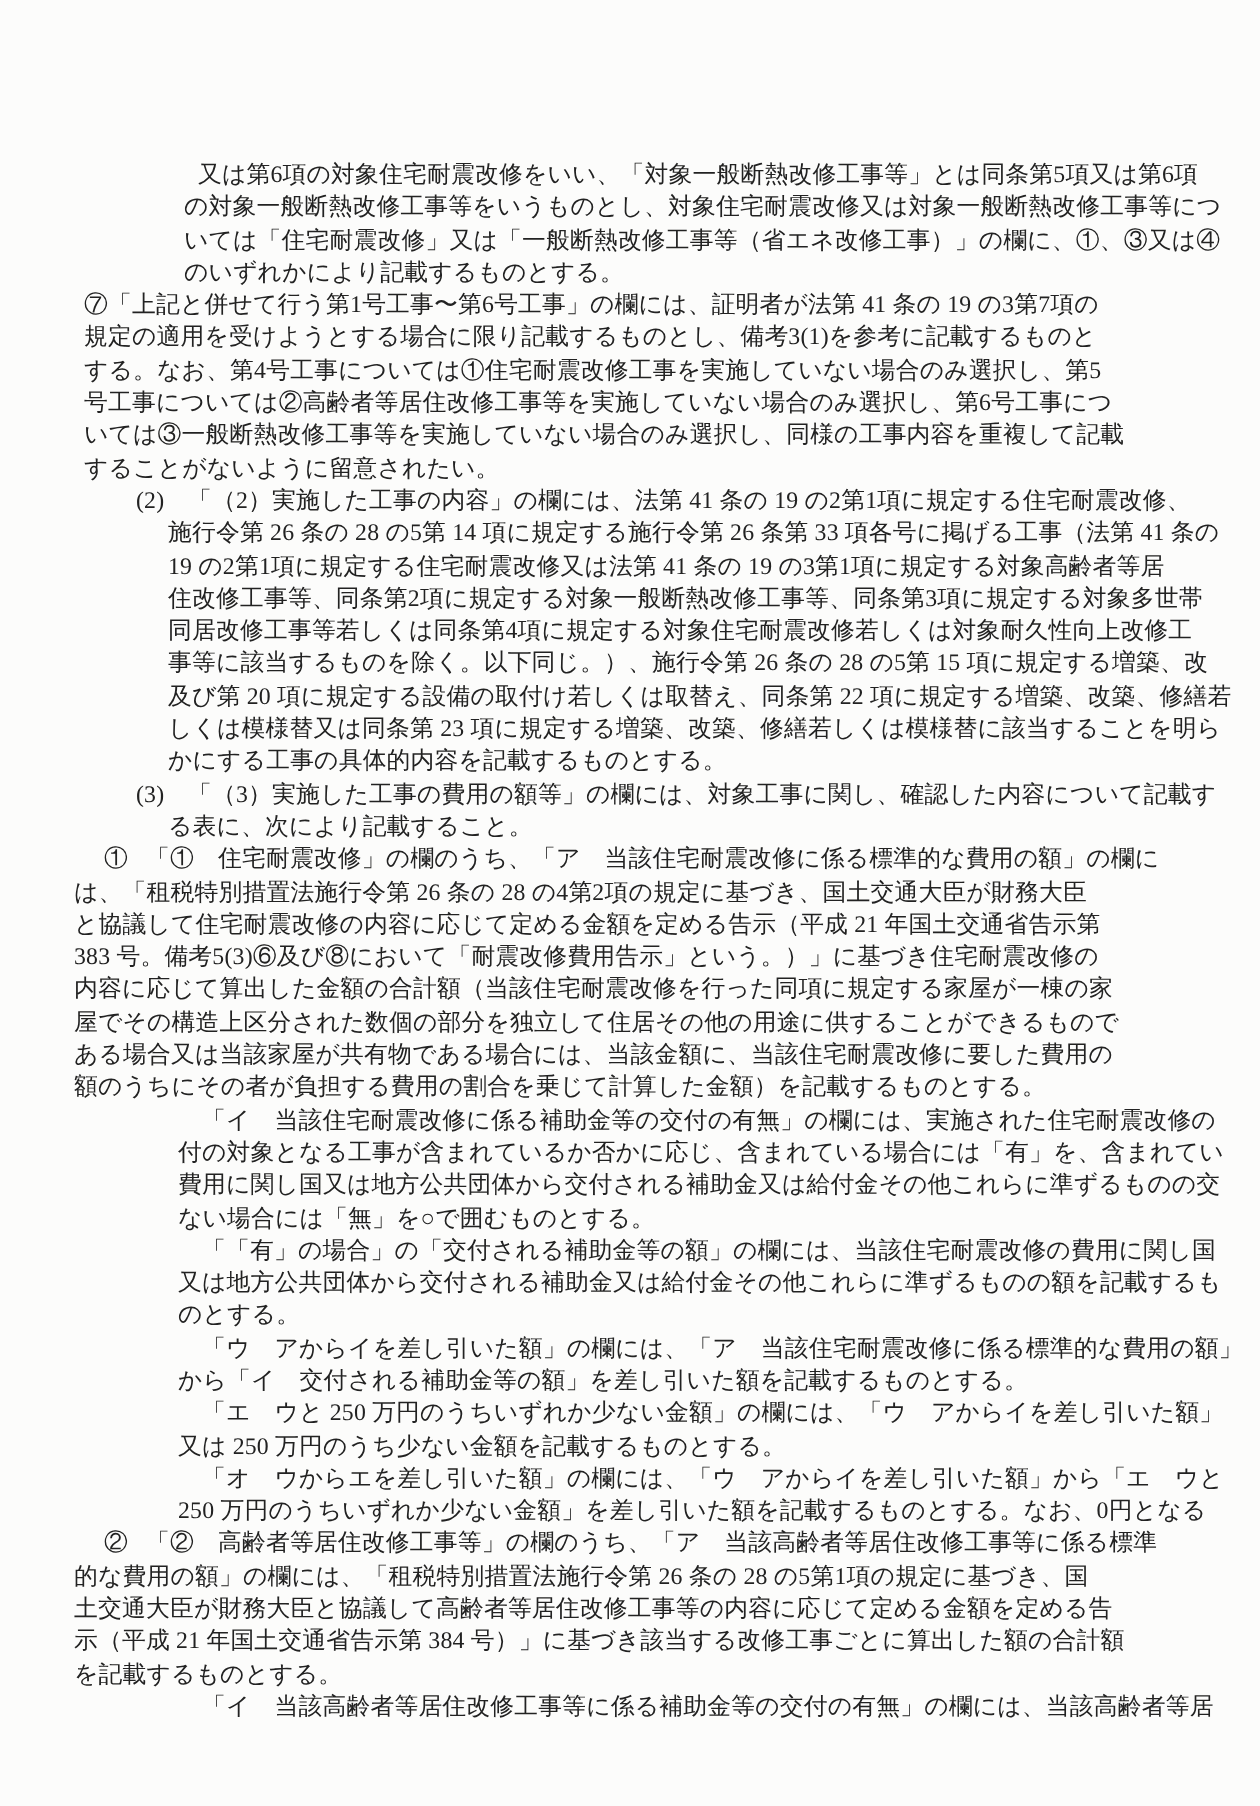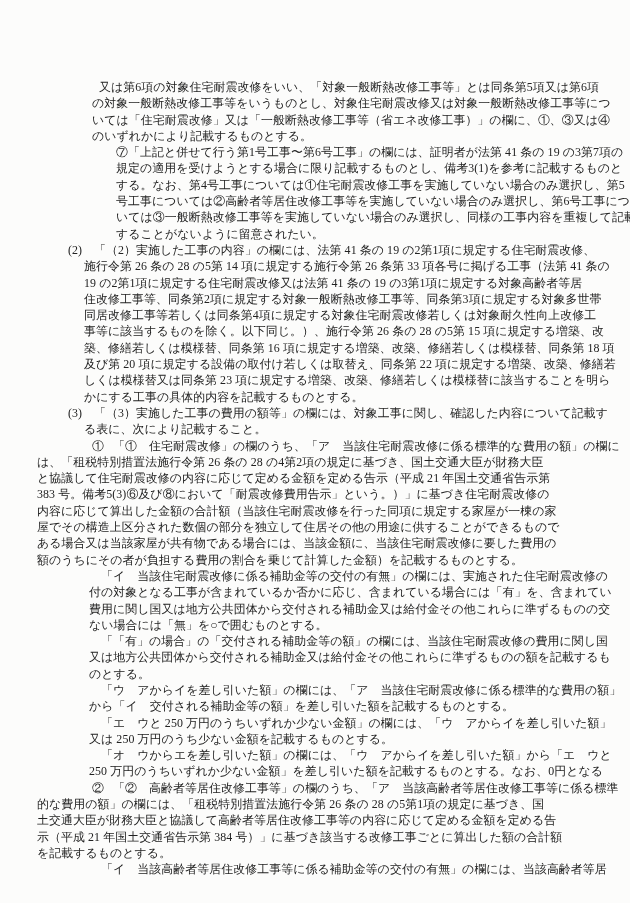--- a/index.html
+++ b/index.html
@@ -16,23 +16,23 @@
   #doc{position:absolute;top:40px;left:0;right:0;}
   .ln{
     white-space:pre;
     font-size:11.9px;
     line-height:16.3px;
     height:16.3px;
     letter-spacing:0.1px;
   }
   
   .b-lead  .ln{padding-left:92px}  .b-lead  .ln.first{padding-left:99px}
-  .b-item7 .ln{padding-left:116px}  .b-item7 .ln.first{}
+  .b-item7 .ln{padding-left:42px}  .b-item7 .ln.first{}
   .b-l1    .ln{padding-left:84px}  .b-l1    .ln.first{padding-left:68px}
-  .b-circ  .ln{padding-left:37px}  .b-circ  .ln.first{padding-left:92px}
+  .b-circ  .ln{padding-left:37px}  .b-circ  .ln.first{padding-left:52px}
   .b-sub   .ln{padding-left:89px}  .b-sub   .ln.first{padding-left:101px}
   .marker{display:inline-block;}
   .b-l1   .marker{width:26px;}
   .b-circ .marker{width:21px;}
   .b-item7 .marker{width:12px;}
 </style>
 </head>
 <body style="background: rgb(252, 252, 251);">
 
 <div class="page" style="color: rgb(34, 34, 34);">
@@ -51,21 +51,20 @@
         <div class="ln">いては③一般断熱改修工事等を実施していない場合のみ選択し、同様の工事内容を重複して記載</div>
         <div class="ln">することがないように留意されたい。</div>
       </div>
       <div class="block b-l1">
         <div class="ln first"><span class="marker">(2)</span>「（2）実施した工事の内容」の欄には、法第 41 条の 19 の2第1項に規定する住宅耐震改修、</div>
         <div class="ln">施行令第 26 条の 28 の5第 14 項に規定する施行令第 26 条第 33 項各号に掲げる工事（法第 41 条の</div>
         <div class="ln">19 の2第1項に規定する住宅耐震改修又は法第 41 条の 19 の3第1項に規定する対象高齢者等居</div>
         <div class="ln">住改修工事等、同条第2項に規定する対象一般断熱改修工事等、同条第3項に規定する対象多世帯</div>
         <div class="ln">同居改修工事等若しくは同条第4項に規定する対象住宅耐震改修若しくは対象耐久性向上改修工</div>
         <div class="ln">事等に該当するものを除く。以下同じ。）、施行令第 26 条の 28 の5第 15 項に規定する増築、改</div>
-        <div class="ln">築、修繕若しくは模様替、同条第 16 項に規定する増築、改築、修繕若しくは模様替、同条第 18 項</div>
         <div class="ln">及び第 20 項に規定する設備の取付け若しくは取替え、同条第 22 項に規定する増築、改築、修繕若</div>
         <div class="ln">しくは模様替又は同条第 23 項に規定する増築、改築、修繕若しくは模様替に該当することを明ら</div>
         <div class="ln">かにする工事の具体的内容を記載するものとする。</div>
       </div>
       <div class="block b-l1">
         <div class="ln first"><span class="marker">(3)</span>「（3）実施した工事の費用の額等」の欄には、対象工事に関し、確認した内容について記載す</div>
         <div class="ln">る表に、次により記載すること。</div>
       </div>
       <div class="block b-circ">
         <div class="ln first"><span class="marker">①</span>「①　住宅耐震改修」の欄のうち、「ア　当該住宅耐震改修に係る標準的な費用の額」の欄に</div>

